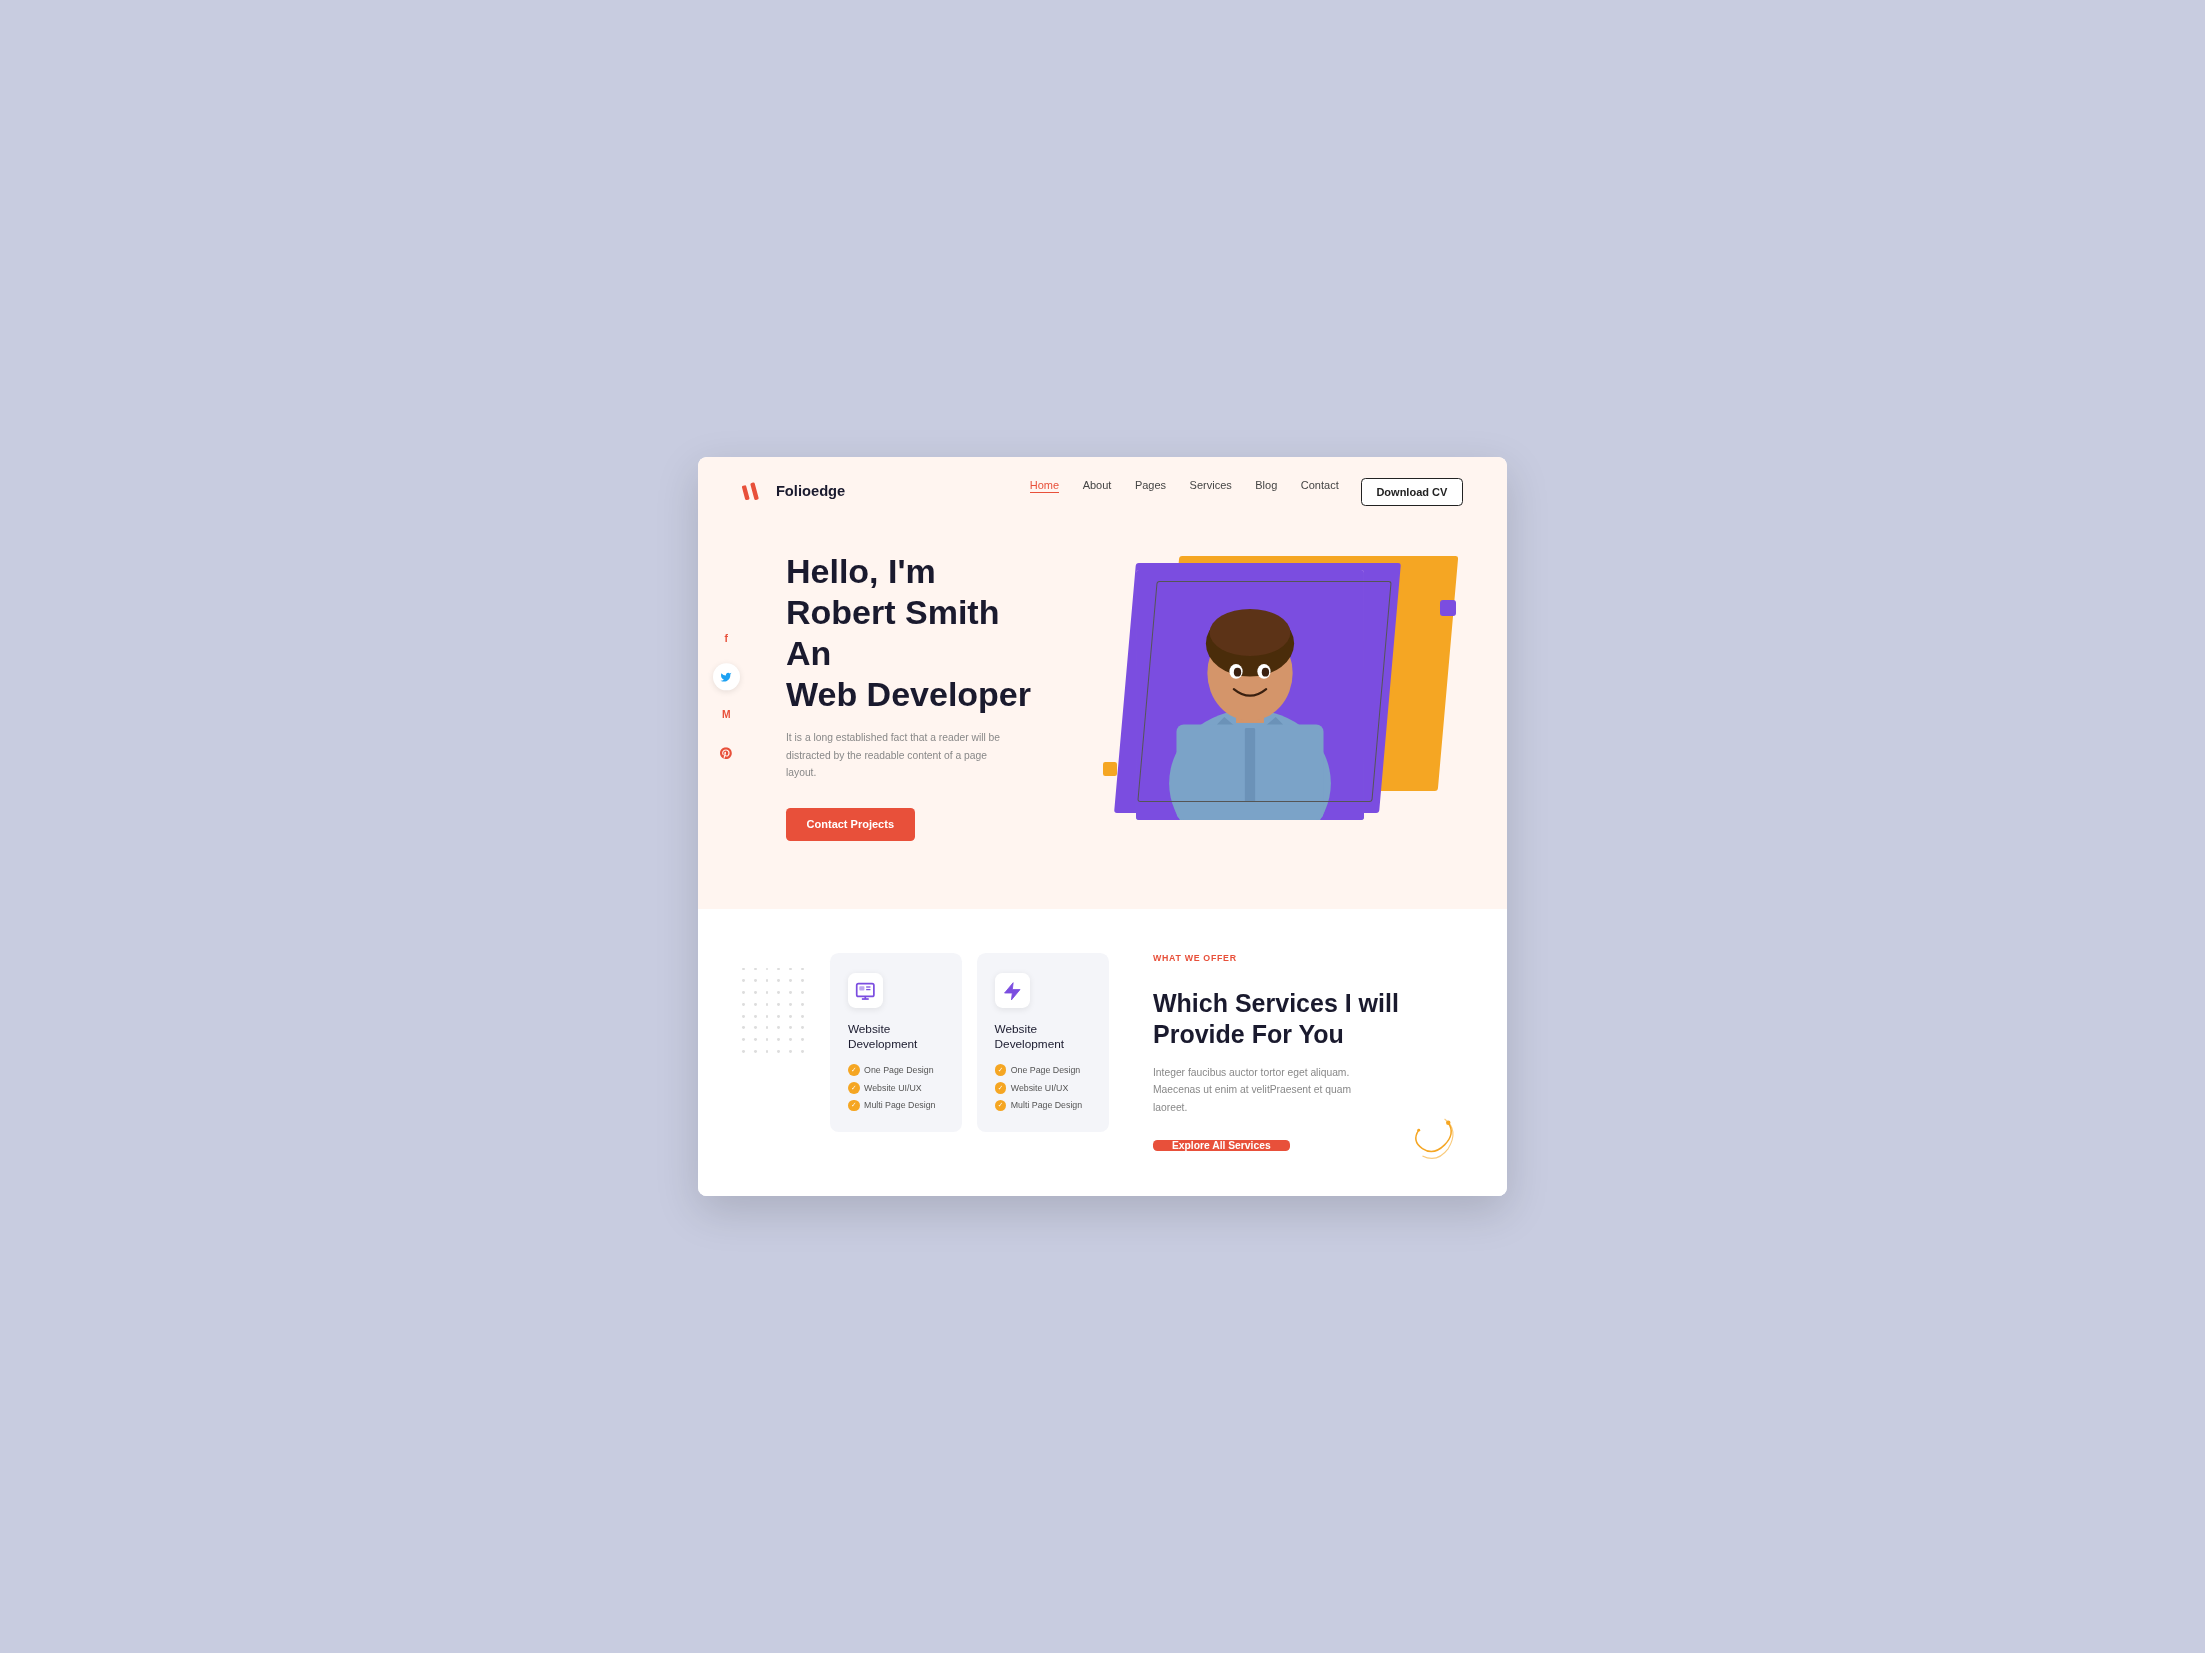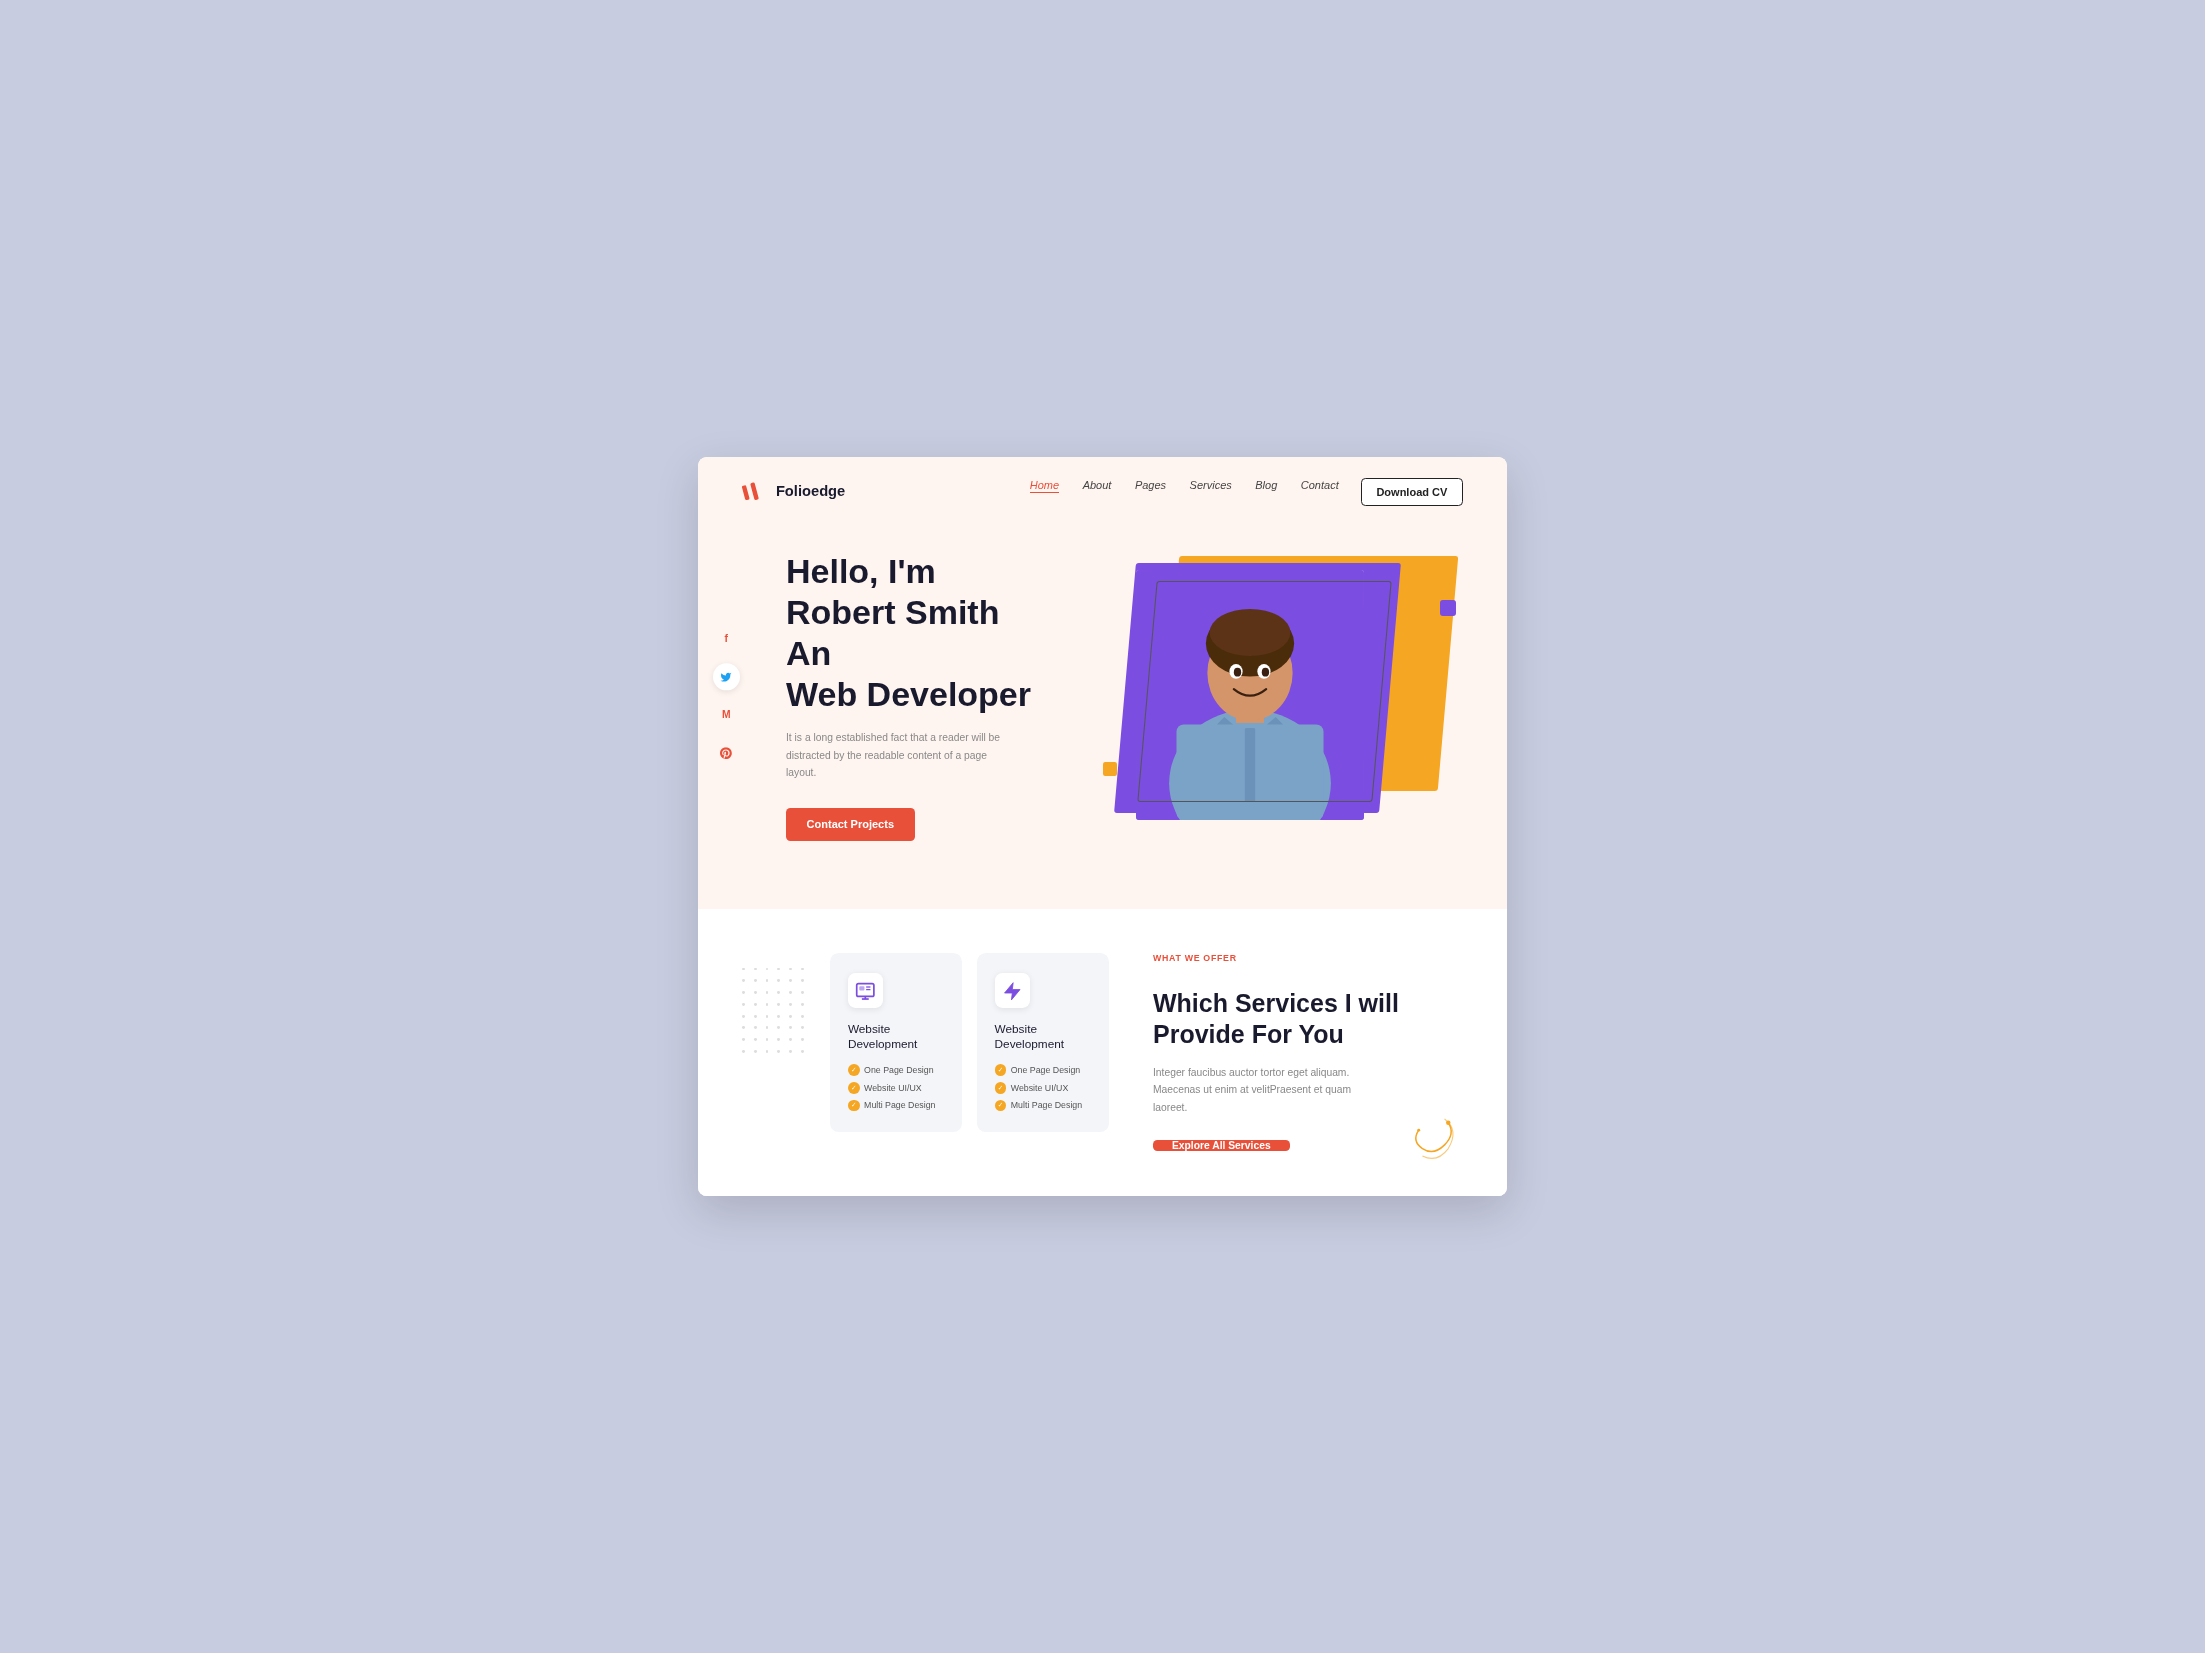--- a/index.html
+++ b/index.html
@@ -53,21 +53,20 @@
       font-size: 14.7px;
       font-weight: 700;
       color: #1a1a2e;
     }
 
     .nav-links {
       display: flex;
       align-items: center;
       gap: 23.5px;
       list-style: none;
-      font-style: italic;
     }
 
     .nav-links li a {
       text-decoration: none;
       font-size: 11px;
       color: #444;
       font-weight: 500;
     }
 
     .nav-links li.active a {

